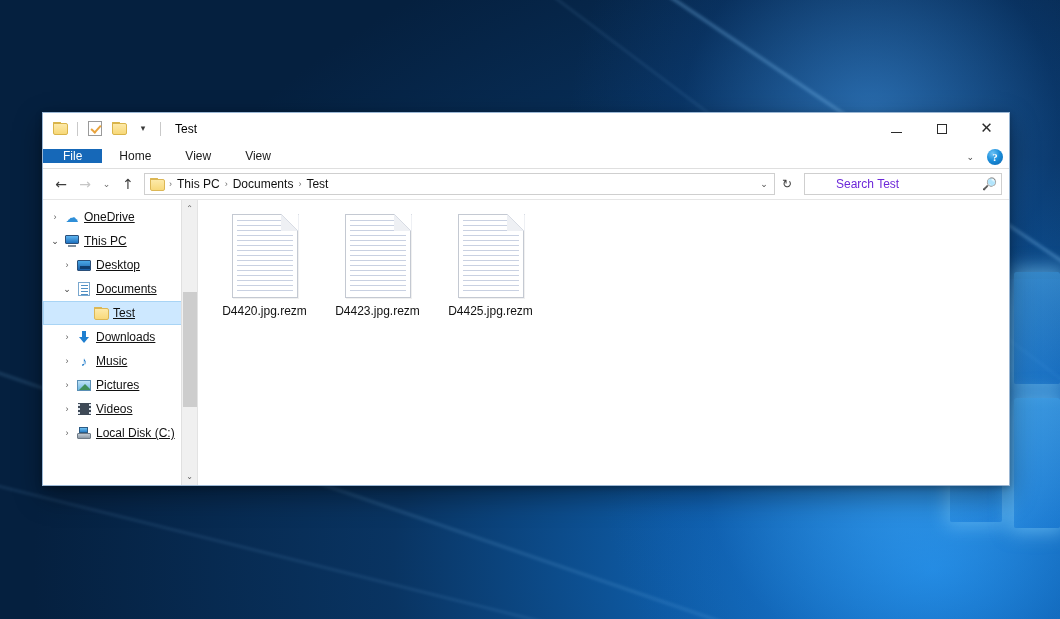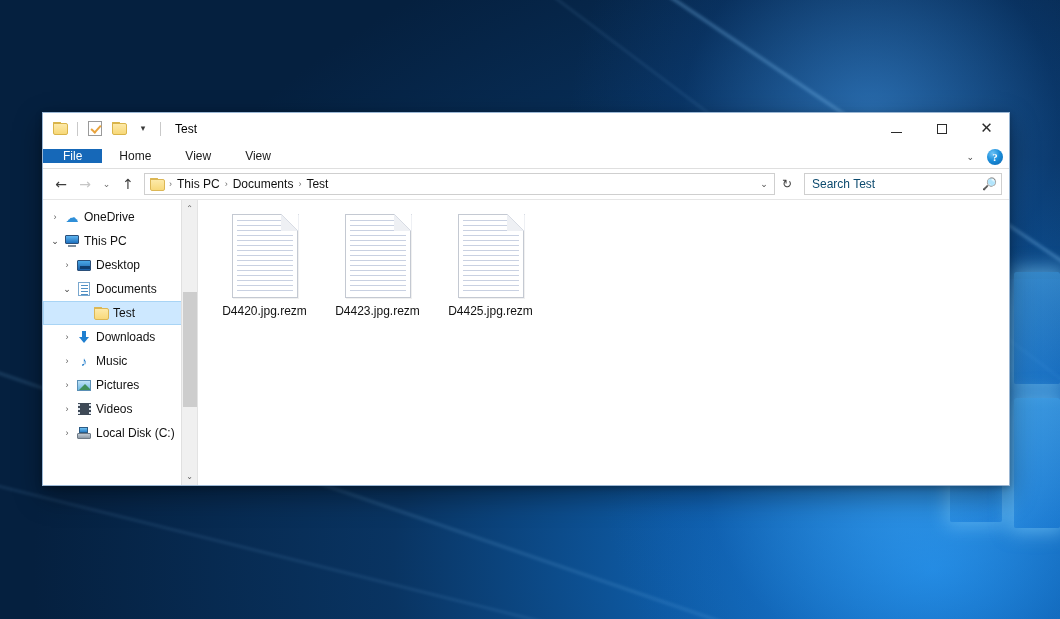--- a/index.html
+++ b/index.html
@@ -129,42 +129,42 @@
   .crumbs { display: flex; align-items: center; flex: 1; gap: 0; }
   .crumb { font-size: 12px; color: #111; padding: 0 4px; }
   .crumb-sep { color: #6d6d6d; font-size: 9px; padding: 0 1px; }
   .crumb-folder { padding: 0 3px 0 1px; display: flex; align-items: center; }
   .crumb-drop { width: 16px; text-align: center; font-size: 9px; color: #4a4a4a; }
   .refresh { width: 20px; text-align: center; font-size: 12px; color: #3d3d3d; }
   .searchbox {
     width: 198px; height: 22px; margin-left: 5px; border: 1px solid #cfcfcf;
     display: flex; align-items: center; padding: 0 4px 0 7px; background: #fff;
   }
-  .search-ph { flex: 1; font-size: 12px; color: #0c4a6e; }
+  .search-ph { flex: 1; font-size: 12px; color: #6d28d9; margin-left: 24px; }
   .search-ico { font-size: 12px; color: #4c4c4c; transform: scaleX(-1); }
 
   
   .body-row { flex: 1; display: flex; min-height: 0; border-top: 1px solid #e6e6e6; }
 
   .nav-pane {
     width: 155px; position: relative; background: #fff;
     border-right: 1px solid #e3e3e3; overflow: hidden;
   }
   .tree { padding-top: 5px; }
   .tree-item {
     height: 24px; display: flex; align-items: center; font-size: 12px; color: #111;
     padding-right: 4px;
   }
   .tree-item.selected { background: #cde8ff; border: 1px solid #a8d4f5; height: 24px; }
   .tw-chev {
     width: 16px; text-align: center; font-size: 9px; color: #5b5b5b; flex: 0 0 16px;
   }
   .tw-chev.open { color: #3a3a3a; }
   .tw-ico { width: 18px; display: flex; align-items: center; justify-content: center; flex: 0 0 18px; }
-  .tw-label { padding-left: 3px; white-space: nowrap; }
+  .tw-label { padding-left: 3px; white-space: nowrap; text-decoration: underline; }
 
   
   .ic-cloud { font-size: 13px; color: #2f8fd8; line-height: 1; }
   .ic-pc { width: 14px; height: 12px; position: relative; }
   .ic-pc .scr { position: absolute; left: 0; top: 0; width: 14px; height: 9px;
     background: linear-gradient(180deg,#5fb4ef,#1e72c0); border: 1px solid #2a4f7a; border-radius: 1px; }
   .ic-pc .base { position: absolute; left: 3px; bottom: 0; width: 8px; height: 2px; background: #7d8d9c; }
   .ic-desk { width: 14px; height: 11px; background: linear-gradient(180deg,#4aa8e8,#1a5fa8);
     border: 1px solid #2b4f79; border-radius: 1px; position: relative; }
   .ic-desk::after { content:""; position:absolute; left:2px; bottom:1px; width:10px; height:3px; background:#0e3c6e; }

